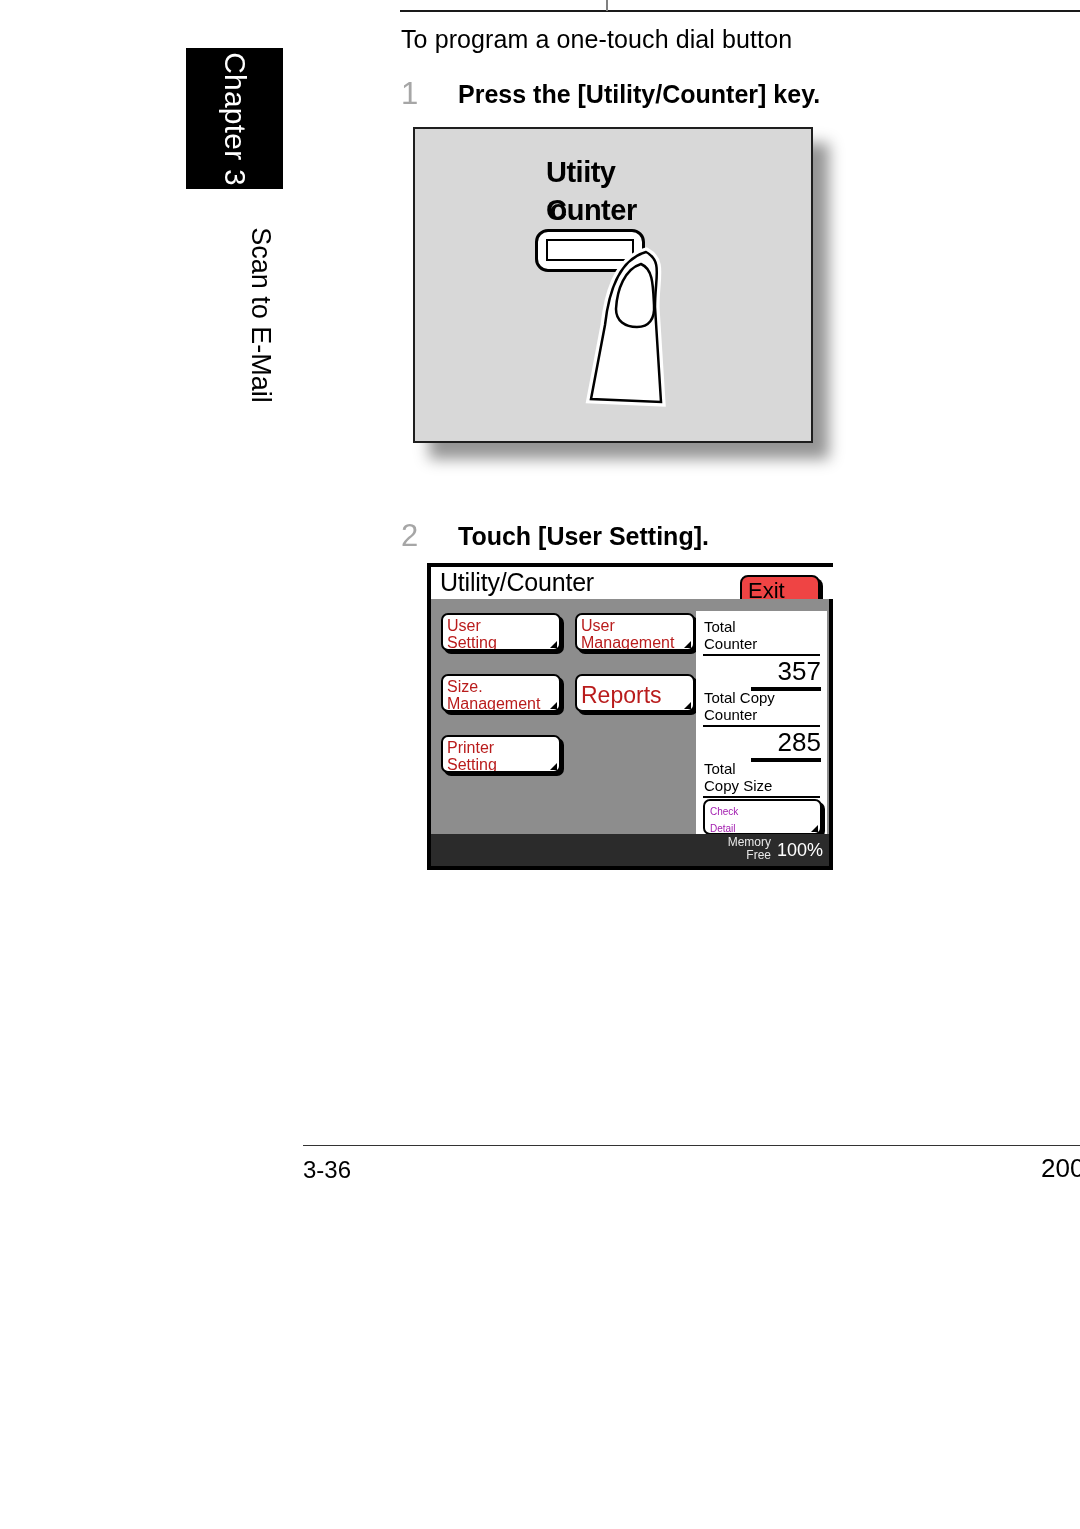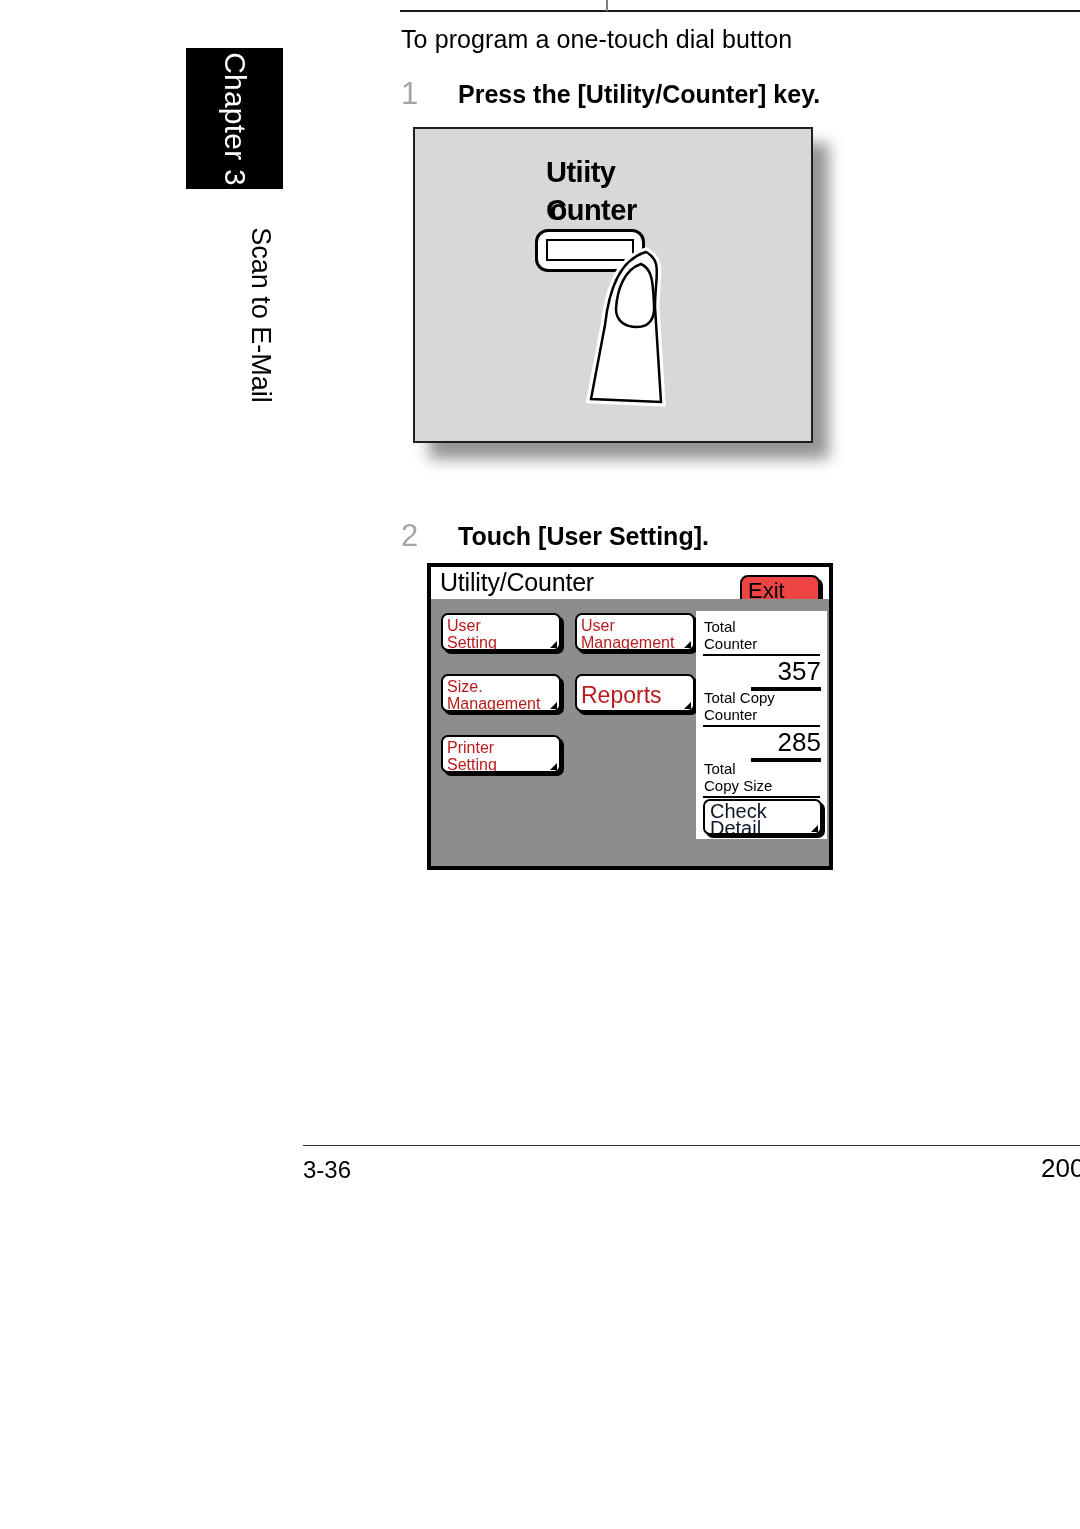--- a/index.html
+++ b/index.html
@@ -171,20 +171,21 @@
     border: 4px solid #000000;
     box-sizing: border-box;
     font-family: "Liberation Sans", sans-serif;
   }
   #lcd-titlebar {
     position: absolute;
     left: 0; top: 0;
     width: 100%;
     height: 32px;
     background: #ffffff;
+    padding-left: 8px;
   }
   #lcd-title {
     position: absolute;
     left: 9px;
     top: 1px;
     font-size: 25px;
     color: #000;
     letter-spacing: -0.2px;
   }
   #lcd-body {
@@ -323,24 +324,24 @@
     position: absolute;
     left: 272px;
     top: 200px;
     width: 119px;
     height: 36px;
     background: #ffffff;
     border: 2px solid #000000;
     border-radius: 7px;
     box-sizing: border-box;
     box-shadow: 3px 3px 0 #000000;
-    font-size: 20px;
+    font-size: 10px;
     line-height: 17px;
     padding: 2px 4px 0 5px;
-    color: #0f172a;
+    color: #a21caf;
     overflow: hidden;
   }
   #btn-check-detail .corner-tri {
     position: absolute;
     right: 2px;
     bottom: 1px;
     width: 0; height: 0;
     border-left: 7px solid transparent;
     border-bottom: 7px solid #000000;
   }
@@ -477,17 +478,24 @@
       <div class="counter-underline" id="uline-3"></div>
     </div>
 
     <div id="btn-check-detail">
       <div>Check</div>
       <div>Detail</div>
       <span class="corner-tri"></span>
     </div>
   </div>
 
+  <div id="lcd-footer">
+    <div id="memory-label">
+      <div>Memory</div>
+      <div>Free</div>
+    </div>
+    <div id="memory-value">100%</div>
+  </div>
 </div>
 
 <div id="footer-rule"></div>
 <div id="footer-page">3-36</div>
 <div id="footer-year">200</div>
 
 </body></html>

